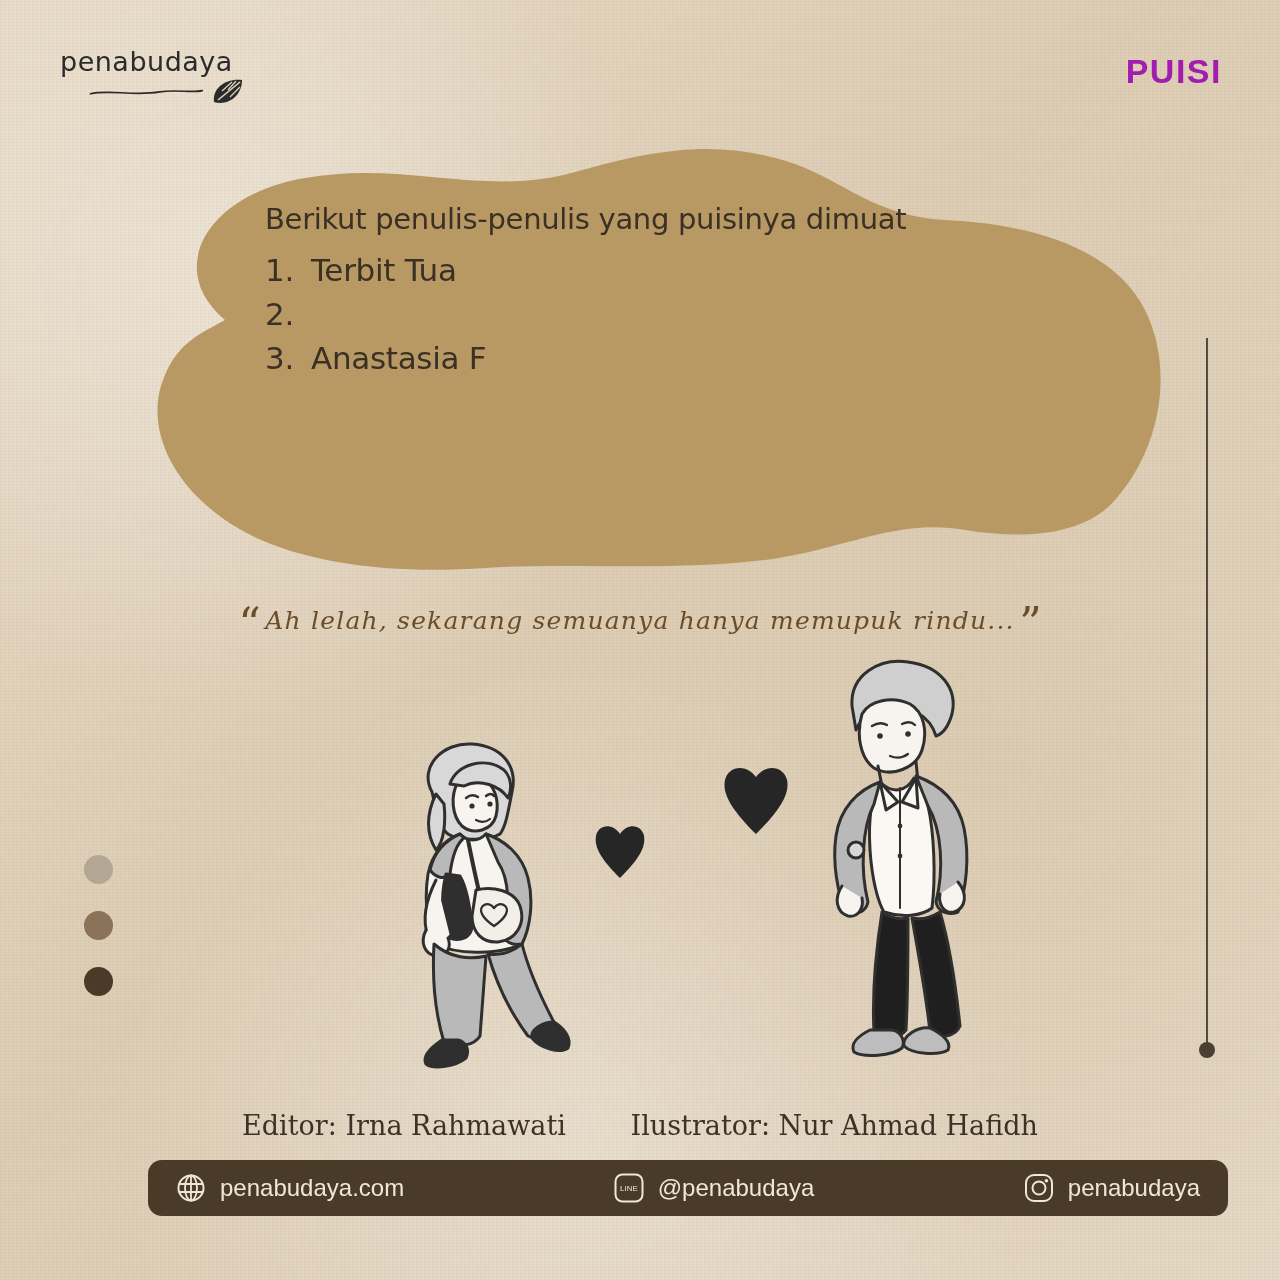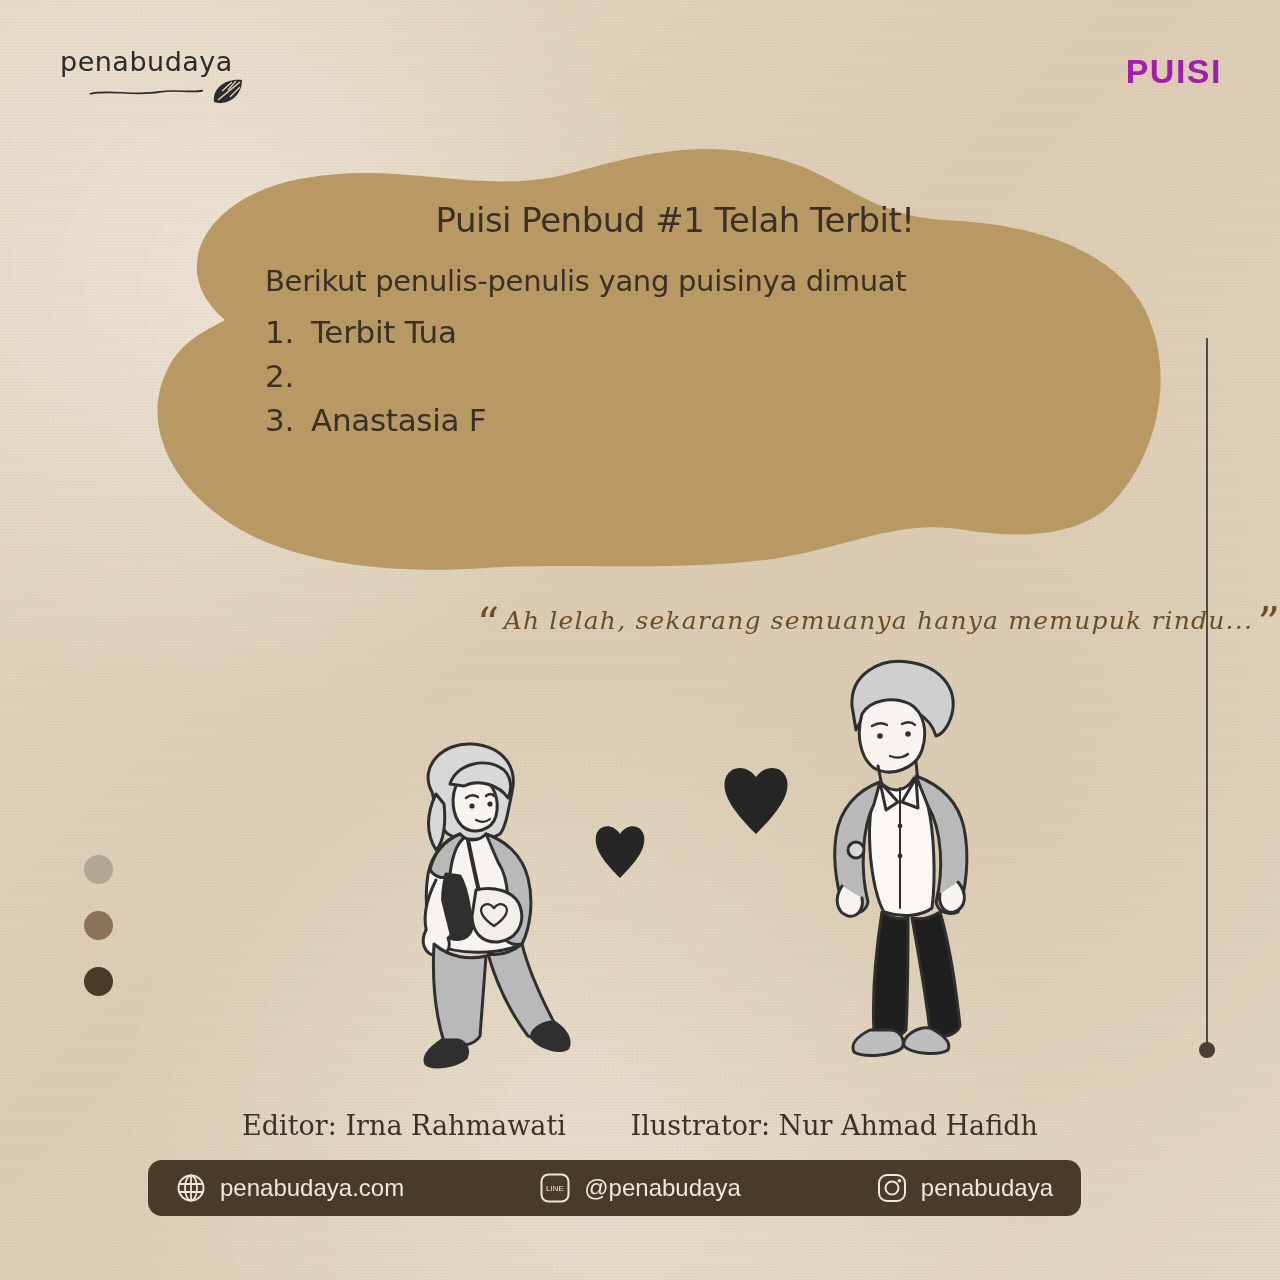--- a/index.html
+++ b/index.html
@@ -60,21 +60,21 @@
     margin-bottom: 22px; color: #3a3026;
   }
   .blob-line { font-size: 29px; line-height: 1.32; letter-spacing: -0.3px; }
   .list { margin-top: 10px; }
   .list-item { font-size: 31px; line-height: 1.42; letter-spacing: -0.3px; display: flex; }
   .list-num { width: 46px; display: inline-block; }
 
   
   .quote {
     position: absolute; left: 0; right: 0; top: 598px;
-    text-align: right;
+    text-align: center;
     color: #6b4f2a;
   }
   .quote-text {
     display: inline-block;
     font-family: "DejaVu Serif", serif;
     font-style: italic;
     font-size: 25px;
     letter-spacing: 1.2px;
     color: #6b4d28;
   }
@@ -99,21 +99,21 @@
   .credits {
     position: absolute; left: 0; right: 0; top: 1110px;
     text-align: center;
     font-family: "DejaVu Serif", serif;
     font-size: 27px; color: #3c3226;
   }
   .credits span { margin: 0 28px; }
 
   
   .footer {
-    position: absolute; left: 148px; top: 1160px; width: 933px; height: 56px;
+    position: absolute; left: 148px; top: 1160px; width: 1080px; height: 56px;
     background: #4a3a28; border-radius: 14px;
     display: flex; align-items: center; justify-content: space-between;
     padding: 0 28px;
   }
   .foot-item { display: flex; align-items: center; gap: 14px; color: #efe7da; font-size: 24px;
                font-family: "Liberation Sans", sans-serif; }
   .foot-item svg { display: block; }
 </style>
 </head>
 <body>
@@ -147,21 +147,20 @@
              C 1070 250, 1055 330, 1010 380
              C 980 415, 920 420, 860 410
              C 790 398, 740 430, 660 440
              C 560 452, 470 442, 380 448
              C 280 455, 180 442, 120 400
              C 60 358, 40 300, 60 255
              C 74 222, 95 214, 120 200 Z" fill="#b99963"></path>
   </svg>
 
   <div class="blob-text">
-    <div class="blob-title">Puisi Penbud #1 Telah Terbit!</div>
     <div class="blob-line">Berikut penulis-penulis yang puisinya dimuat</div>
     <div class="list">
       <div class="list-item">
         <span class="list-num">1.</span>
         <span>Terbit Tua</span>
       </div>
       <div class="list-item">
         <span class="list-num">2.</span>
       </div>
       <div class="list-item">

